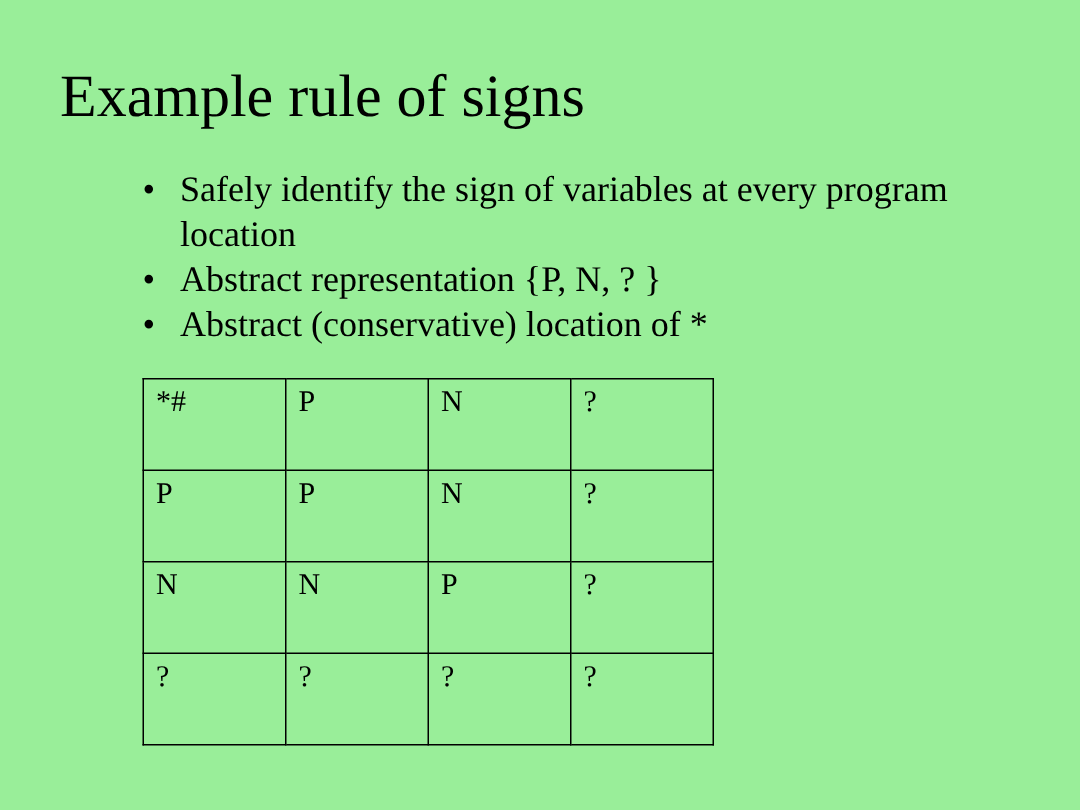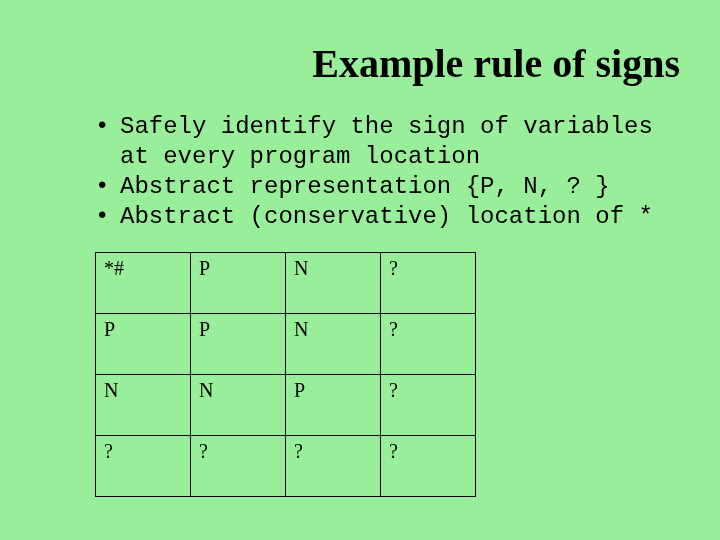--- a/index.html
+++ b/index.html
@@ -11,36 +11,35 @@
     font-family: "Times New Roman", Times, serif;
     color: #000;
   }
   .slide {
     width: 720px;
     height: 540px;
     box-sizing: border-box;
     padding: 30px 40px 20px 40px;
   }
   .title {
-    text-align: right;
+    text-align: left;
     font-size: 40px;
-    font-weight: bold;
+    font-weight: normal;
     margin: 10px 0 25px 0;
   }
   .bullets {
     margin: 0 0 20px 50px;
     padding: 0;
     font-size: 24px;
   }
   .bullets li {
     list-style: none;
     position: relative;
     padding-left: 30px;
     line-height: 1.25;
-    font-family: Liberation Mono, monospace;
   }
   .bullets li::before {
     content: "•";
     position: absolute;
     left: 5px;
     top: 0;
   }
   .table-wrap {
     margin-left: 55px;
     margin-top: 10px;

